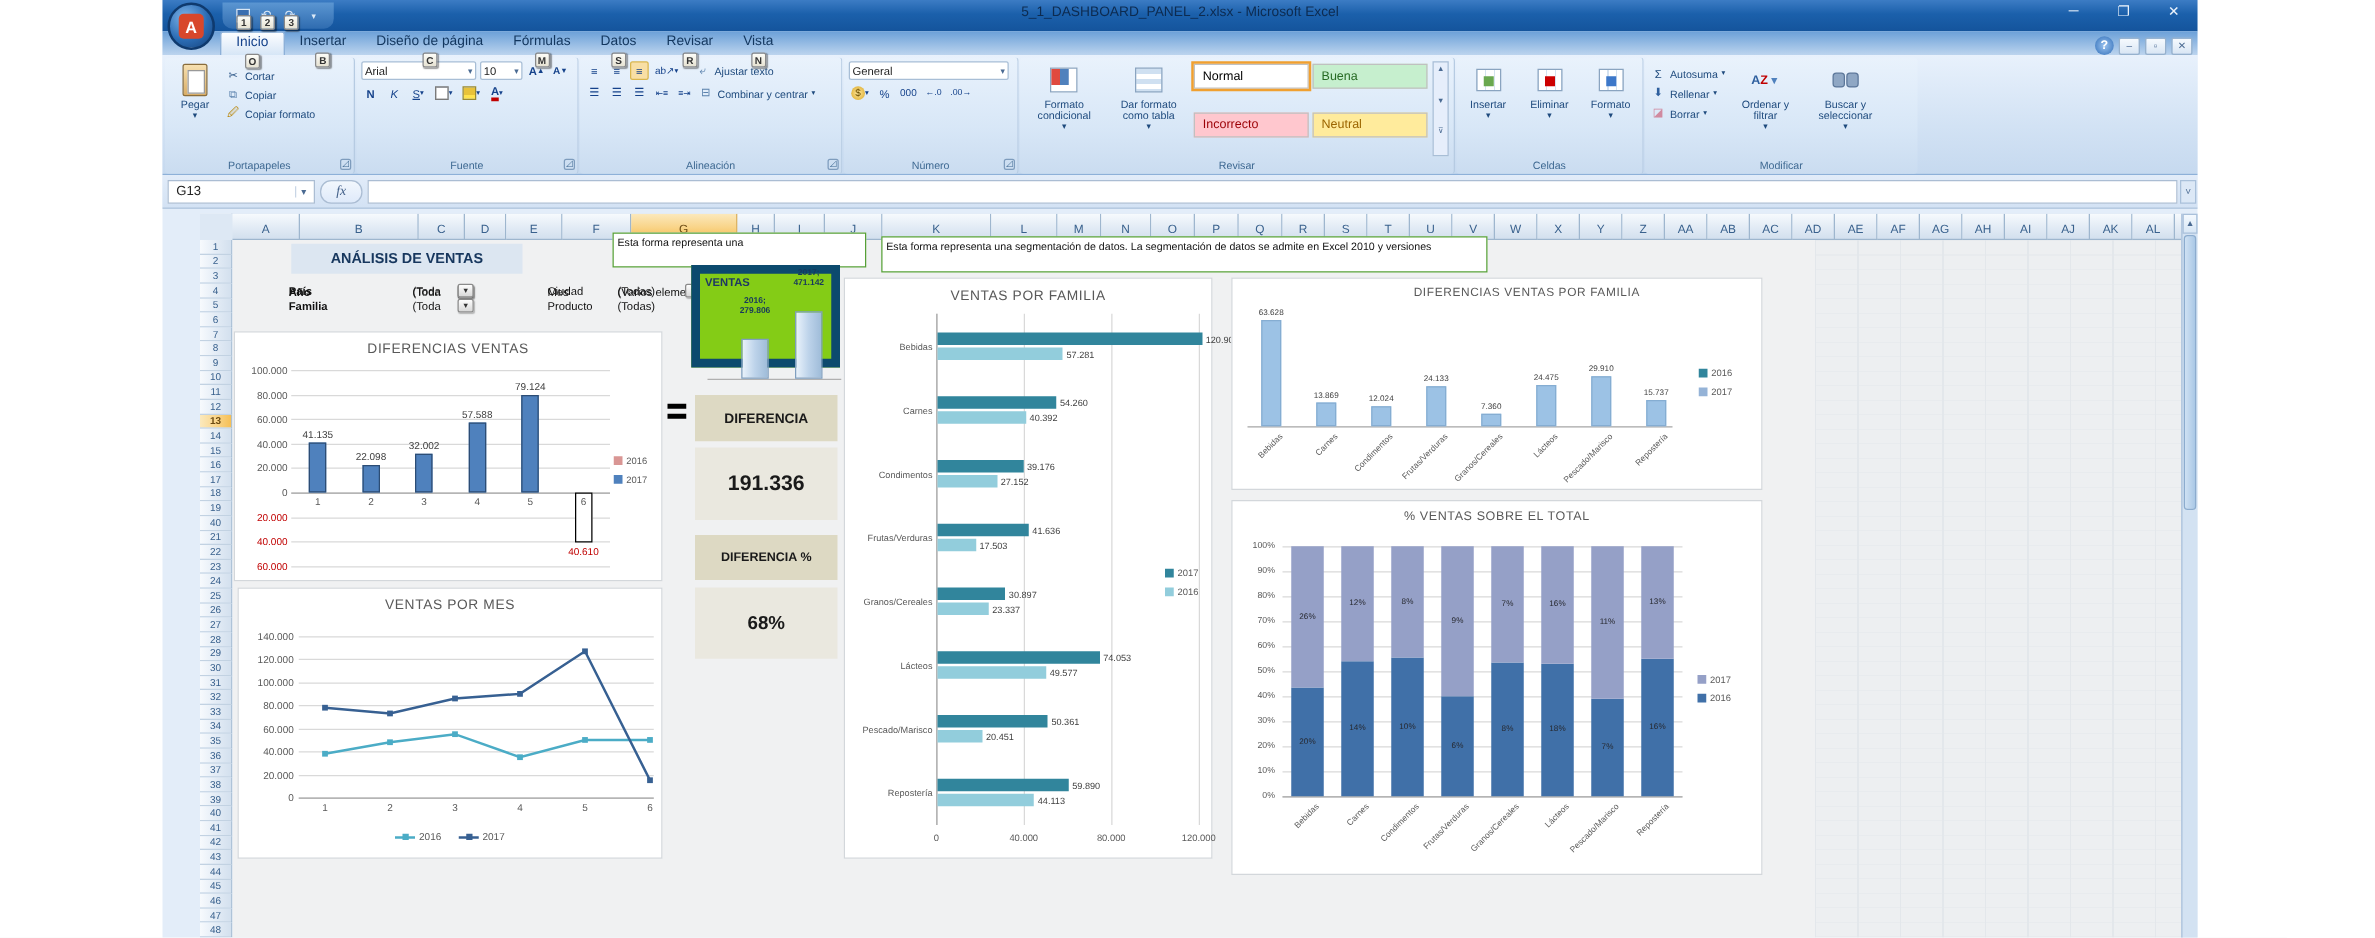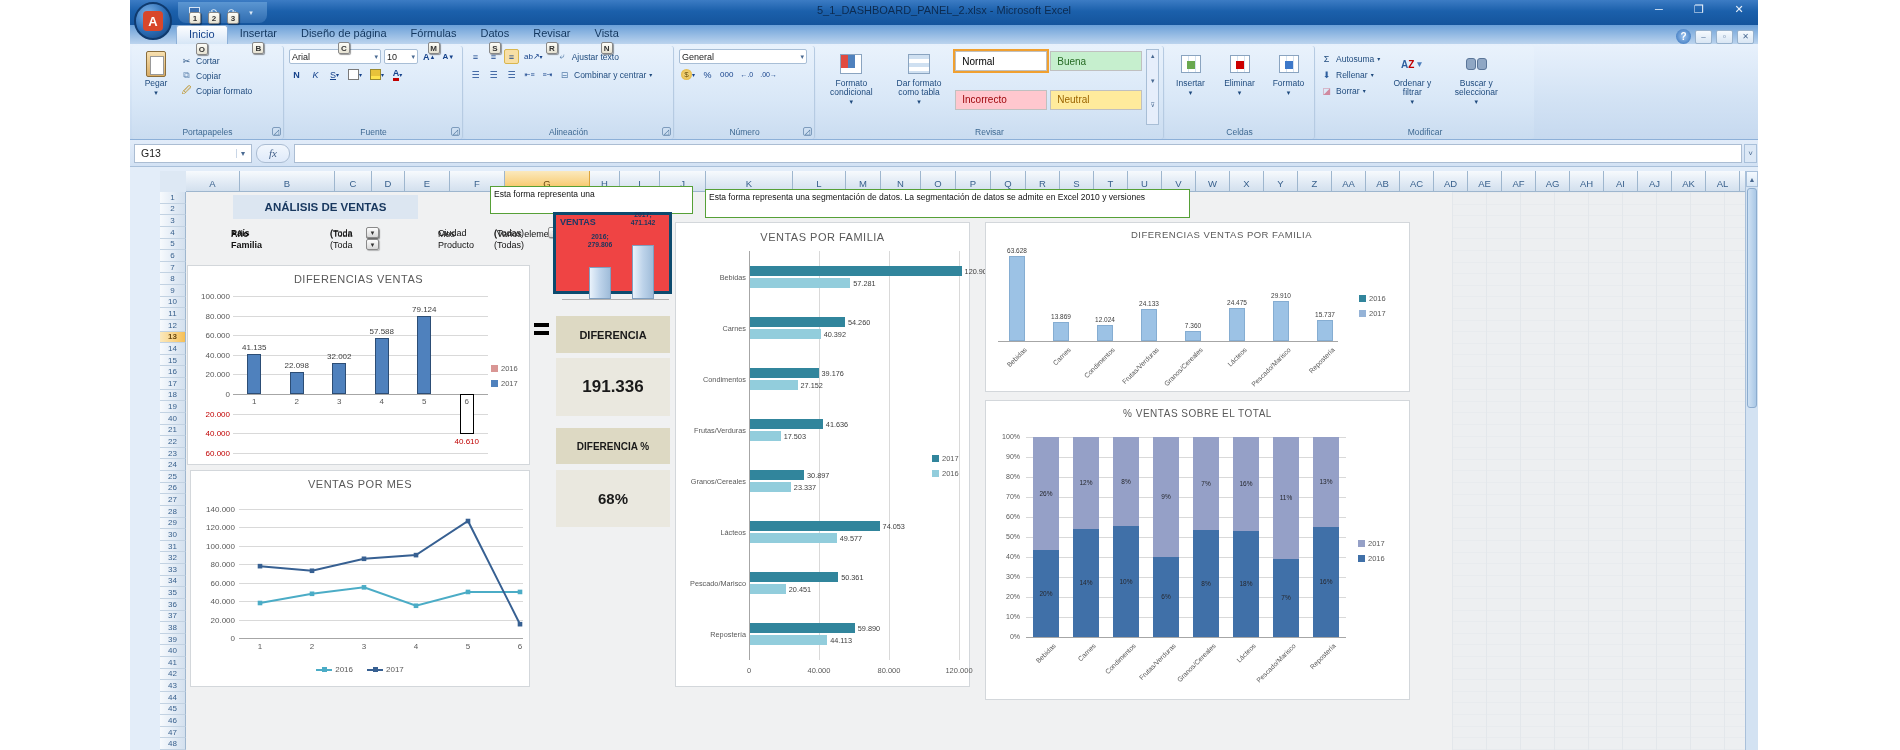--- a/index.html
+++ b/index.html
@@ -134,22 +134,22 @@
   #analysis-box{position:absolute;left:103px;top:195px;width:185px;height:24px;background:#dce6f1;
     display:flex;align-items:center;justify-content:center;font-size:11.5px;font-weight:bold;color:#17375e;}
   .frow{position:absolute;height:11px;font-size:9px;color:#111;}
   .flabel{position:absolute;font-weight:bold;}
   .fvalue{position:absolute;}
   .ddbtn{position:absolute;width:13px;height:11px;background:linear-gradient(#fdfdfd,#d8d8d8);
     border:1px solid #8a8a8a;border-radius:2px;font-size:6px;color:#333;text-align:center;line-height:10px;
     box-shadow:1px 1px 1px rgba(0,0,0,.25);}
   .note{position:absolute;background:#fff;border:1px solid #56a037;font-size:8.5px;color:#111;
     padding:2px 3px;overflow:hidden;white-space:nowrap;}
-  #ventas-mini{position:absolute;left:423px;top:212px;width:119px;height:82px;background:#ef4444;
-    border:3px solid #0c4a6e;}
+  #ventas-mini{position:absolute;left:423px;top:212px;width:119px;height:82px;background:#84cc16;
+    border:7px solid #0c4a6e;}
   .mini-label{position:absolute;font-size:6.8px;font-weight:bold;color:#17375e;text-align:center;
     line-height:8px;word-wrap:break-word;}
   .glossbar{position:absolute;background:linear-gradient(90deg,#e9f2fb,#bdd3ea 50%,#9fbcd9);
     border:1px solid #7f9fc0;}
   .tanbox{position:absolute;left:426px;width:114px;background:#ddd9c3;display:flex;align-items:center;
     justify-content:center;font-weight:bold;color:#1a1a1a;}
   .valbox{position:absolute;left:426px;width:114px;background:#eae8df;display:flex;align-items:center;
     justify-content:center;font-weight:bold;color:#1a1a1a;}
   .eqbar{position:absolute;left:404px;width:15px;height:4px;background:#000;}
 </style>

